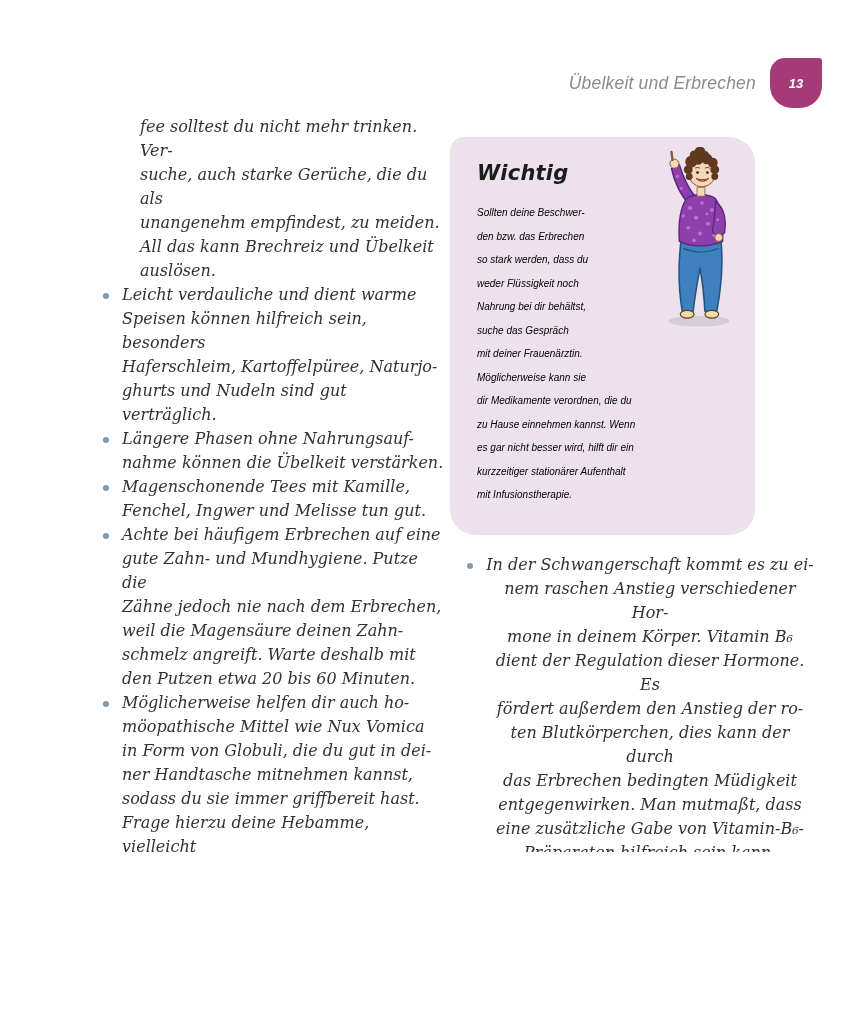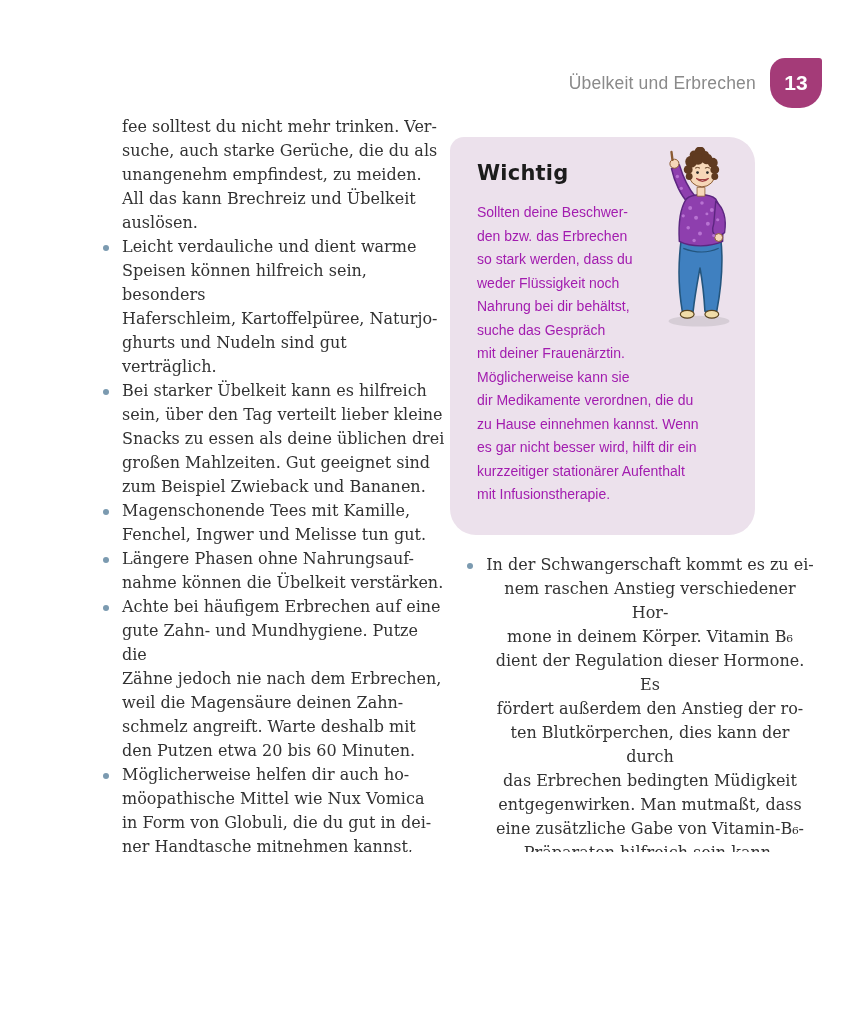--- a/index.html
+++ b/index.html
@@ -3,49 +3,50 @@
 <meta charset="utf-8">
 <style>
   html,body{margin:0;padding:0;background:#ffffff;}
   #page{
     position:relative;
     width:867px;height:852px;
     background:#ffffff;
     font-family:"DejaVu Serif", serif;
     color:#323232;
     overflow:hidden;
+    font-style:italic;
   }
   
   .header{
     position:absolute;top:57px;left:0;right:45px;height:52px;
     display:flex;align-items:center;justify-content:flex-end;gap:14px;
   }
   .section-title{
     font-family:"Liberation Sans", sans-serif;
     font-size:17.5px;color:#8a8a8a;letter-spacing:.2px;
   }
   .page-badge{
     width:52px;height:50px;
     background:#a43b78;
     border-radius:15px 3px 22px 22px;
     display:flex;align-items:center;justify-content:center;
     color:#ffffff;font-family:"Liberation Sans", sans-serif;
-    font-size:21px;font-weight:bold;
+    font-size:13px;font-weight:bold;
   }
   
   .col-left{
     position:absolute;left:100px;top:115px;width:345px;
     font-size:16px;line-height:24px;
   }
   .col-right{
     position:absolute;left:464px;top:553px;width:350px;
     font-size:16px;line-height:24px;text-align:center;
   }
   .prose{white-space:pre-line;}
-  .intro{margin:0 0 0 22px;}
+  .intro{margin:0 0 0 40px;}
   ul.tips{list-style:none;margin:0;padding:0;}
   ul.tips li{
     position:relative;margin:0;padding-left:22px;
   }
   ul.tips li::before{
     content:"";position:absolute;left:3px;top:9.5px;
     width:6px;height:6px;border-radius:50%;background:#7b9ab0;
   }
   
   .wichtig-box{
@@ -54,21 +55,21 @@
     box-sizing:border-box;
     padding:18px 20px 20px 27px;
     font-family:"Liberation Sans", sans-serif;
   }
   .wichtig-title{
     font-size:21px;font-weight:bold;color:#1c1c1c;
     margin:6px 0 16px 0;letter-spacing:.2px;
     font-family:"DejaVu Sans", sans-serif;
   }
   .wichtig-body{
-    font-size:14px;line-height:23.5px;color:#a21caf;
+    font-size:10px;line-height:23.5px;color:#000000;
     white-space:pre-line;
   }
   .illustration{
     position:absolute;top:10px;right:4px;width:102px;height:182px;
   }
   
   .footer{
     position:absolute;left:0;right:0;top:1036px;
     text-align:center;
     font-family:"Liberation Sans", sans-serif;
@@ -89,29 +90,24 @@
     <p class="prose intro">fee solltest du nicht mehr trinken. Ver-
 suche, auch starke Gerüche, die du als
 unangenehm empfindest, zu meiden.
 All das kann Brechreiz und Übelkeit
 auslösen.</p>
     <ul class="tips">
       <li class="prose">Leicht verdauliche und dient warme
 Speisen können hilfreich sein, besonders
 Haferschleim, Kartoffelpüree, Naturjo-
 ghurts und Nudeln sind gut verträglich.</li>
-      <li class="prose">Bei starker Übelkeit kann es hilfreich
-sein, über den Tag verteilt lieber kleine
-Snacks zu essen als deine üblichen drei
-großen Mahlzeiten. Gut geeignet sind
-zum Beispiel Zwieback und Bananen.</li>
+      <li class="prose">Längere Phasen ohne Nahrungsauf-
+nahme können die Übelkeit verstärken.</li>
       <li class="prose">Magenschonende Tees mit Kamille,
 Fenchel, Ingwer und Melisse tun gut.</li>
-      <li class="prose">Längere Phasen ohne Nahrungsauf-
-nahme können die Übelkeit verstärken.</li>
       <li class="prose">Achte bei häufigem Erbrechen auf eine
 gute Zahn- und Mundhygiene. Putze die
 Zähne jedoch nie nach dem Erbrechen,
 weil die Magensäure deinen Zahn-
 schmelz angreift. Warte deshalb mit
 den Putzen etwa 20 bis 60 Minuten.</li>
       <li class="prose">Möglicherweise helfen dir auch ho-
 möopathische Mittel wie Nux Vomica
 in Form von Globuli, die du gut in dei-
 ner Handtasche mitnehmen kannst,

